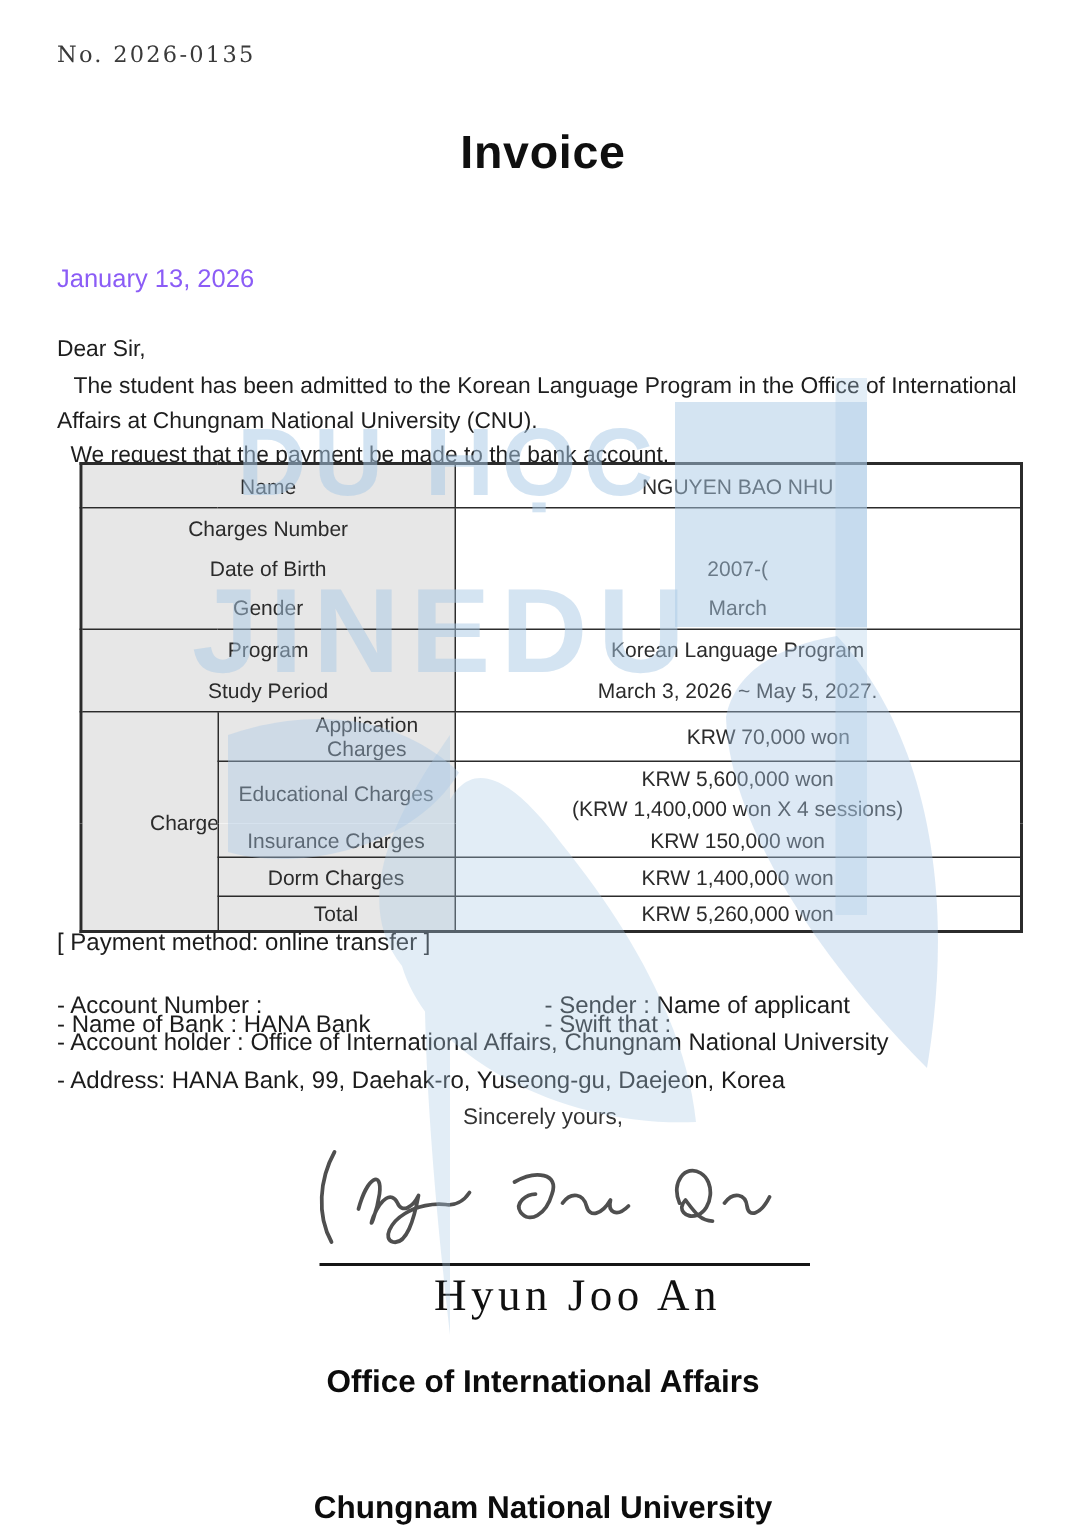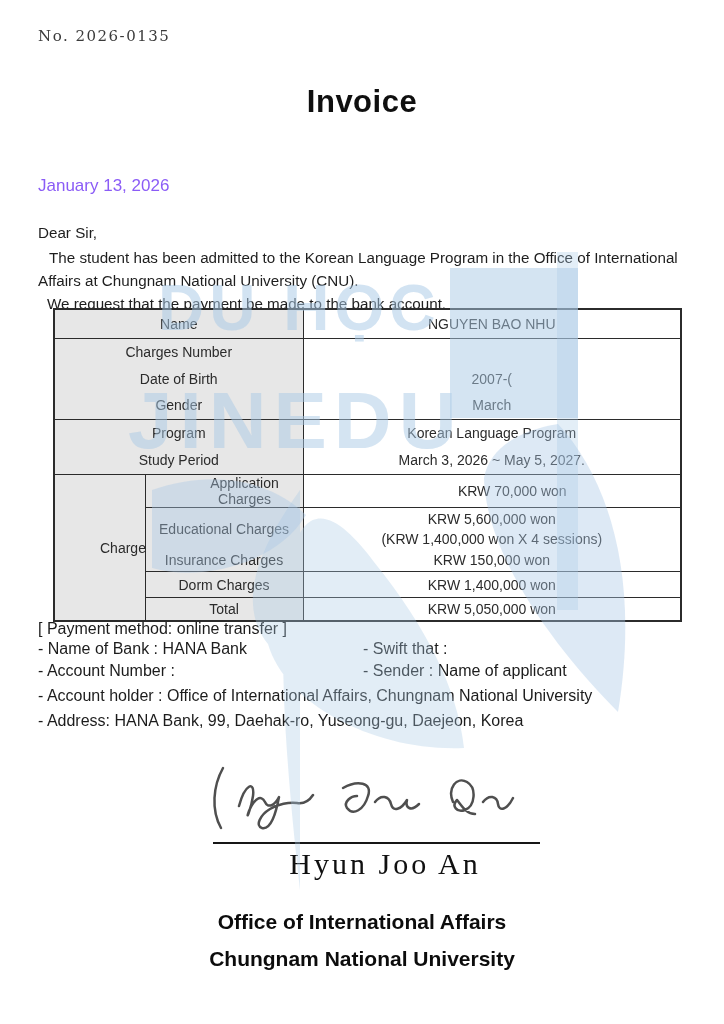--- a/index.html
+++ b/index.html
@@ -44,34 +44,34 @@
   tr.r-app   td { height:27px;padding-left:45px; }
   tr.r-edu   td { height:41px; border-bottom:0; }
   tr.r-ins   td { height:22px; border-top:0; }
   tr.r-dorm  td { height:25px;margin-left:36px; }
   tr.r-total td { height:22px; }
   td.charges-cell { height:auto; }
 
   
   .pay { font-size:16px; color:#1c1c1c; }
   .pay-header { left:38px; top:620px; }
-  .pay-row1 { left:38px; top:640px; display:flex;justify-content:space-between; }
+  .pay-row1 { left:38px; top:675px; display:flex;justify-content:space-between; }
   .pay-row2 { left:38px; top:662px; display:flex; }
   .pay-holder { left:38px; top:687px; }
   .pay-address { left:38px; top:712px; }
   .pcol1 { width:325px; }
 
   .sincerely { left:0; right:0; top:736px; text-align:center; font-size:15px; color:#333; }
   .sig-underline { left:213px; top:842px; width:327px; height:0; border-top:2px solid #161616; }
   .signer {
     left:0; right:0; top:847px; text-align:center;
     font-family:"Liberation Serif", serif; font-size:30px; letter-spacing:3px; color:#101010;padding-left:46px;
   }
   .footer1 { left:0; right:0; top:910px; text-align:center; font-size:21px; font-weight:bold; color:#0c0c0c; }
-  .footer2 { left:0; right:0; top:947px; text-align:center; font-size:21px; font-weight:bold; color:#0c0c0c; }
+  .footer2 { left:0; right:0; top:994px; text-align:center; font-size:21px; font-weight:bold; color:#0c0c0c; }
 
   .wm-layer, .sig-svg { position:absolute; pointer-events:none; }
   .wm-layer { left:0; top:0; z-index:6; }
   .sig-svg { left:205px; top:758px; }
 </style>
 </head>
 <body>
 
 <div class="page">
 
@@ -130,37 +130,38 @@
     <tr class="r-ins">
       <td class="lab">Insurance Charges</td>
       <td class="val">KRW 150,000 won</td>
     </tr>
     <tr class="r-dorm">
       <td class="lab">Dorm Charges</td>
       <td class="val">KRW 1,400,000 won</td>
     </tr>
     <tr class="r-total">
       <td class="lab">Total</td>
-      <td class="val">KRW 5,050,000 won</td>
+      <td class="val">KRW 5,260,000 won</td>
     </tr>
   </tbody>
     </table>
 
   <div class="abs pay pay-header">[ Payment method: online transfer ]</div>
   <div class="abs pay pay-row1">
     <span class="pcol1">- Name of Bank : HANA Bank</span>
     <span>- Swift that :</span>
   </div>
   <div class="abs pay pay-row2">
     <span class="pcol1">- Account Number :</span>
     <span>- Sender : Name of applicant</span>
   </div>
   <div class="abs pay pay-holder">- Account holder : Office of International Affairs, Chungnam National University</div>
   <div class="abs pay pay-address">- Address: HANA Bank, 99, Daehak-ro, Yuseong-gu, Daejeon, Korea</div>
 
+  <div class="abs sincerely">Sincerely yours,</div>
 
   <svg class="sig-svg" width="330" height="80" viewBox="0 0 330 80">
     <g fill="none" stroke="#4f4f4f" stroke-width="2.5" stroke-linecap="round" stroke-linejoin="round">
       <path d="M18,10 C8,28 6,52 16,70"></path>
       <path d="M34,48 C40,26 50,22 48,38 C46,52 40,64 44,53 C49,41 56,36 60,44 C63,51 70,47 74,39 C71,55 66,72 57,70 C50,68 55,57 65,51 C73,46 84,44 92,45 C98,46 104,43 108,37"></path>
       <path d="M138,30 C152,22 168,24 163,38 C159,52 148,58 142,50 C138,44 146,38 152,38 M170,44 C176,36 184,38 186,46 C188,54 196,52 202,42 C200,50 206,54 214,46"></path>
       <path d="M248,44 C242,30 252,18 262,24 C272,30 270,48 260,52 C252,55 246,48 252,42 C258,50 262,56 270,56 M278,44 C284,36 292,38 293,46 C294,54 302,52 308,40"></path>
     </g>
   </svg>
 

